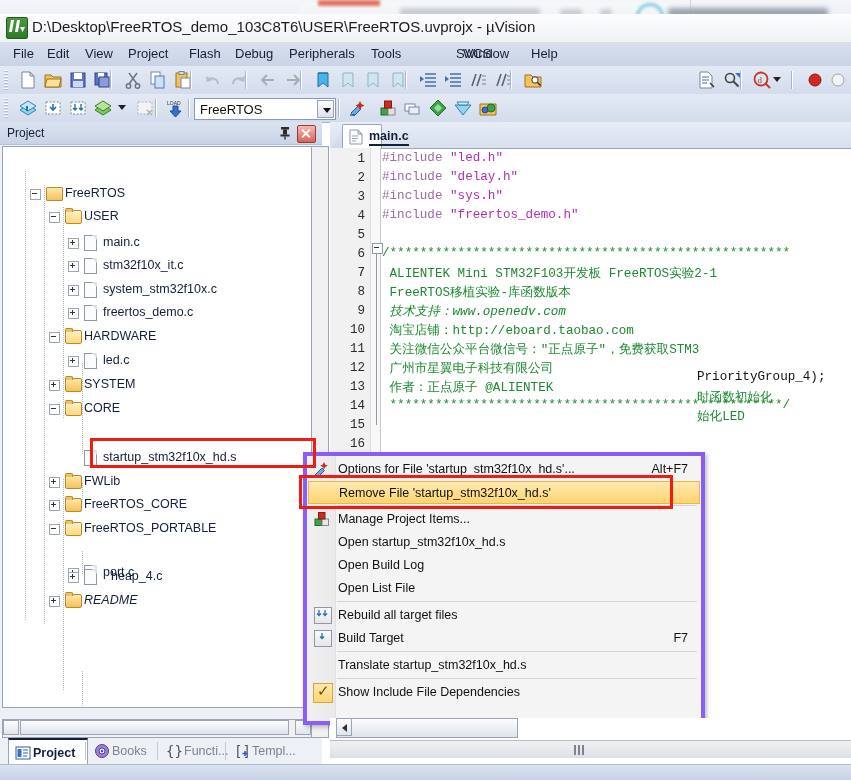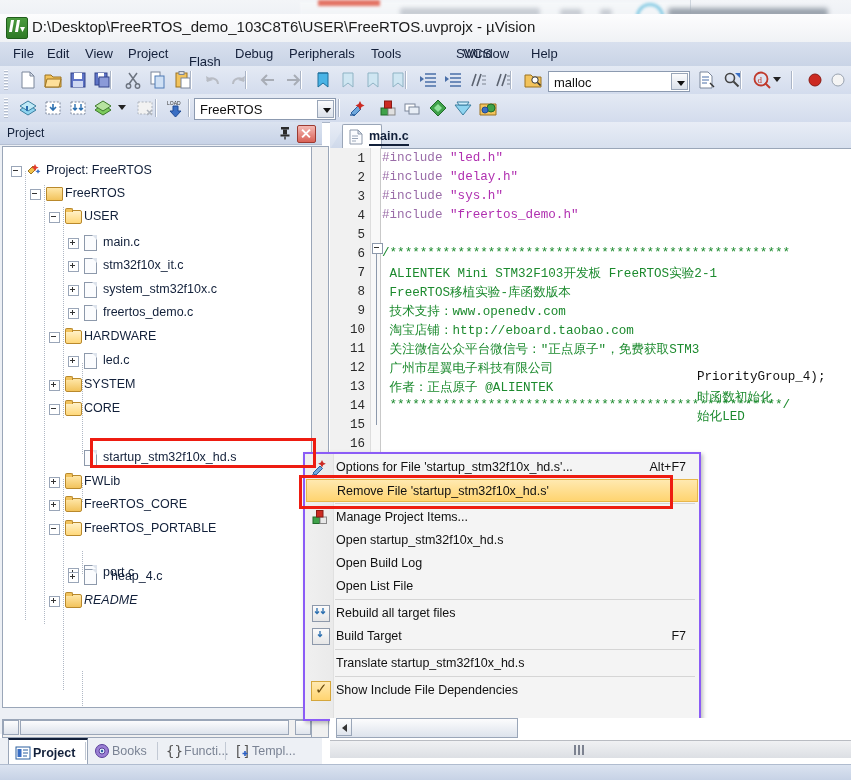--- a/index.html
+++ b/index.html
@@ -120,21 +120,21 @@
   .c-pre{color:#9a6ca8;}
   .c-str{color:#b030b0;}
   .c-cmt{color:#1c8a2e;}
   .c-plain{color:#111;}
   .fold{position:absolute;left:42px;width:9px;height:9px;border:1px solid #8d99ab;background:#fff;}
   .fold:before{content:"";position:absolute;left:1px;top:3px;width:5px;height:1px;background:#333;}
   .foldline{position:absolute;left:46px;width:1px;background:#8d99ab;}
 
   
   .ctxmenu{position:absolute;left:303px;top:452px;width:394px;height:265px;
-    background:#f4f4f4;border:2px solid #8b5cf6;box-shadow:2px 2px 4px rgba(0,0,0,.25);}
+    background:#f4f4f4;border:4px solid #8b5cf6;box-shadow:2px 2px 4px rgba(0,0,0,.25);}
   .ctx-gutter{position:absolute;left:0;top:0;width:28px;bottom:0;
     background:linear-gradient(to right,#f0f0f0,#eaeaea);border-right:1px solid #e0e0e0;}
   .ctx-item{position:absolute;left:1px;right:1px;height:23px;}
   .ctx-item .lab{position:absolute;left:30px;top:4px;font-size:12.5px;color:#111;white-space:nowrap;}
   .ctx-item .acc{position:absolute;right:12px;top:4px;font-size:12.5px;color:#111;}
   .ctx-item.sel{background:linear-gradient(#ffe9b0,#ffd470);border:1px solid #e8b64a;box-sizing:border-box;}
   .ctx-sep{position:absolute;left:30px;right:4px;height:1px;background:#d5d5d5;}
 
   .ico-wand{position:absolute;left:5px;top:3px;width:17px;height:17px;}
   .ico-manage{position:absolute;left:6px;top:3px;width:16px;height:16px;}
@@ -192,21 +192,21 @@
   <div class="uv-logo">
       <span class="uv-logo-v"></span>
     </div>
   <div class="title-text">D:\Desktop\FreeRTOS_demo_103C8T6\USER\FreeRTOS.uvprojx - µVision</div>
 
   <div class="menubar">
       <div class="mi" style="left: 13px;">File</div>
       <div class="mi" style="left: 47px;">Edit</div>
       <div class="mi" style="left: 85px;">View</div>
       <div class="mi" style="left: 128px;">Project</div>
-      <div class="mi" style="left: 189px; margin-top: 8px;">Flash</div>
+      <div class="mi" style="left: 189px;">Flash</div>
       <div class="mi" style="left: 235px;">Debug</div>
       <div class="mi" style="left: 289px;">Peripherals</div>
       <div class="mi" style="left: 371px;">Tools</div>
       <div class="mi" style="left: 420px; margin-left: 36px;">SVCS</div>
       <div class="mi" style="left: 463px;">Window</div>
       <div class="mi" style="left: 531px;">Help</div>
     </div>
 
   <div class="toolbar1">
     <div class="grip" style="left:4px"></div>
@@ -289,24 +289,20 @@
           <path d="M2 5h6l2 2h8v10H2z" fill="#f2c35c" stroke="#9c7320"></path>
           <circle cx="12" cy="10" r="3.2" fill="#fff" stroke="#333"></circle>
           <path d="M14.5 12.5l3 3" stroke="#333" stroke-width="1.6"></path>
         </svg></div>
       <div class="tsep" style="left: 110px;"></div>
       <div class="tsep" style="left: 190px;"></div>
       <div class="tsep" style="left: 245px;"></div>
       <div class="tsep" style="left: 300px;"></div>
       <div class="tsep" style="left: 405px;"></div>
       <div class="tsep" style="left: 510px;"></div>
-      <div class="combo" style="left: 548px; top: 5px; width: 140px; height: 19px;">
-        <div class="cv">malloc</div>
-        <div class="arrow"></div>
-      </div>
       <div class="tbtn" style="left: 697px;"><svg viewBox="0 0 20 20" width="20" height="20">
           <path d="M3 2h8l4 4v12H3z" fill="#fff" stroke="#7b869a"></path>
           <path d="M5 7h7M5 10h7M5 13h5" stroke="#4a6fa8"></path>
           <path d="M13 13l4 4" stroke="#333" stroke-width="1.4"></path>
         </svg></div>
       <div class="tbtn" style="left: 722px;"><svg viewBox="0 0 20 20" width="20" height="20">
           <circle cx="8" cy="8" r="4.5" fill="none" stroke="#444" stroke-width="1.6"></circle>
           <path d="M11.5 11.5l5 5" stroke="#444" stroke-width="2"></path>
           <path d="M13 3l5 0 0 5z" fill="#3a6fc4"></path>
         </svg></div>
@@ -394,29 +390,20 @@
       <div class="ttl">Project</div>
       <svg class="pin" viewBox="0 0 14 14">
         <rect x="3" y="1" width="8" height="2.5" fill="#2b2b2b"></rect>
         <rect x="5" y="3.5" width="4" height="5" fill="#2b2b2b"></rect>
         <rect x="2.5" y="8.5" width="9" height="2" fill="#2b2b2b"></rect>
         <rect x="6.3" y="10.5" width="1.4" height="3" fill="#2b2b2b"></rect>
       </svg>
       <div class="pclose"></div>
     </div>
     <div class="tree" id="tree">
-        <div class="trow" style="top: 14px;">
-          <div class="expander" style="left: 8px;"></div>
-          <div class="ico-proj" style="left: 24px;"><svg width="15" height="14" viewBox="0 0 15 14">
-              <path d="M1 8l5-5 3 3-5 5z" fill="#f0c14b" stroke="#9c7320"></path>
-              <path d="M8 1l1.2 2.4L11.6 4.6 9.2 5.8 8 8.2 6.8 5.8 4.4 4.6 6.8 3.4z" fill="#e23b2e"></path>
-              <path d="M11 6l.8 1.6 1.6.8-1.6.8L11 10.8l-.8-1.6L8.6 8.4l1.6-.8z" fill="#3a6fc4"></path>
-            </svg></div>
-          <span class="tlabel" style="left: 43px;">Project: FreeRTOS</span>
-        </div>
         <div class="trow" style="top: 37px;">
           <div class="expander" style="left: 27px;"></div>
           <div class="ico-target" style="left: 43px;"></div>
           <span class="tlabel" style="left: 62px;">FreeRTOS</span>
         </div>
         <div class="trow" style="top: 60px;">
           <div class="expander" style="left: 46px;"></div>
           <div class="ico-folder open" style="left: 62px;"></div>
           <span class="tlabel" style="left: 81px;">USER</span>
         </div>
@@ -545,21 +532,21 @@
     <div class="gutter-sep"></div>
     <div class="code" id="code">
         <div class="cline" style="top: 3px;"><span class="c-pre">#include </span><span class="c-str">"led.h"</span></div>
         <div class="cline" style="top: 22px;"><span class="c-pre">#include </span><span class="c-str">"delay.h"</span></div>
         <div class="cline" style="top: 41px;"><span class="c-pre">#include </span><span class="c-str">"sys.h"</span></div>
         <div class="cline" style="top: 60px;"><span class="c-pre">#include </span><span class="c-str">"freertos_demo.h"</span></div>
         <div class="cline" style="top: 79px;"></div>
         <div class="cline" style="top: 98px;"><span class="c-cmt">/*****************************************************</span></div>
         <div class="cline" style="top: 117px;"><span class="c-cmt"> ALIENTEK Mini STM32F103开发板 FreeRTOS实验2-1</span></div>
         <div class="cline" style="top: 136px;"><span class="c-cmt"> FreeRTOS移植实验-库函数版本</span></div>
-        <div class="cline" style="top: 155px;"><span class="c-cmt"> 技术支持：www.openedv.com</span></div>
+        <div class="cline" style="top: 155px; font-style: italic;"><span class="c-cmt"> 技术支持：www.openedv.com</span></div>
         <div class="cline" style="top: 174px;"><span class="c-cmt"> 淘宝店铺：http://eboard.taobao.com</span></div>
         <div class="cline" style="top: 193px;"><span class="c-cmt"> 关注微信公众平台微信号："正点原子"，免费获取STM3</span></div>
         <div class="cline" style="top: 212px;"><span class="c-cmt"> 广州市星翼电子科技有限公司</span></div>
         <div class="cline" style="top: 231px;"><span class="c-cmt"> 作者：正点原子 @ALIENTEK</span></div>
         <div class="cline" style="top: 250px;"><span class="c-cmt"> ****************************************************/</span></div>
         <div class="cline" style="top: 269px;"></div>
         <div class="cline" style="top: 288px;"></div>
         <div class="cline" style="top: 307px;"></div>
       </div>
     <div class="fold" style="top:121px"></div>

